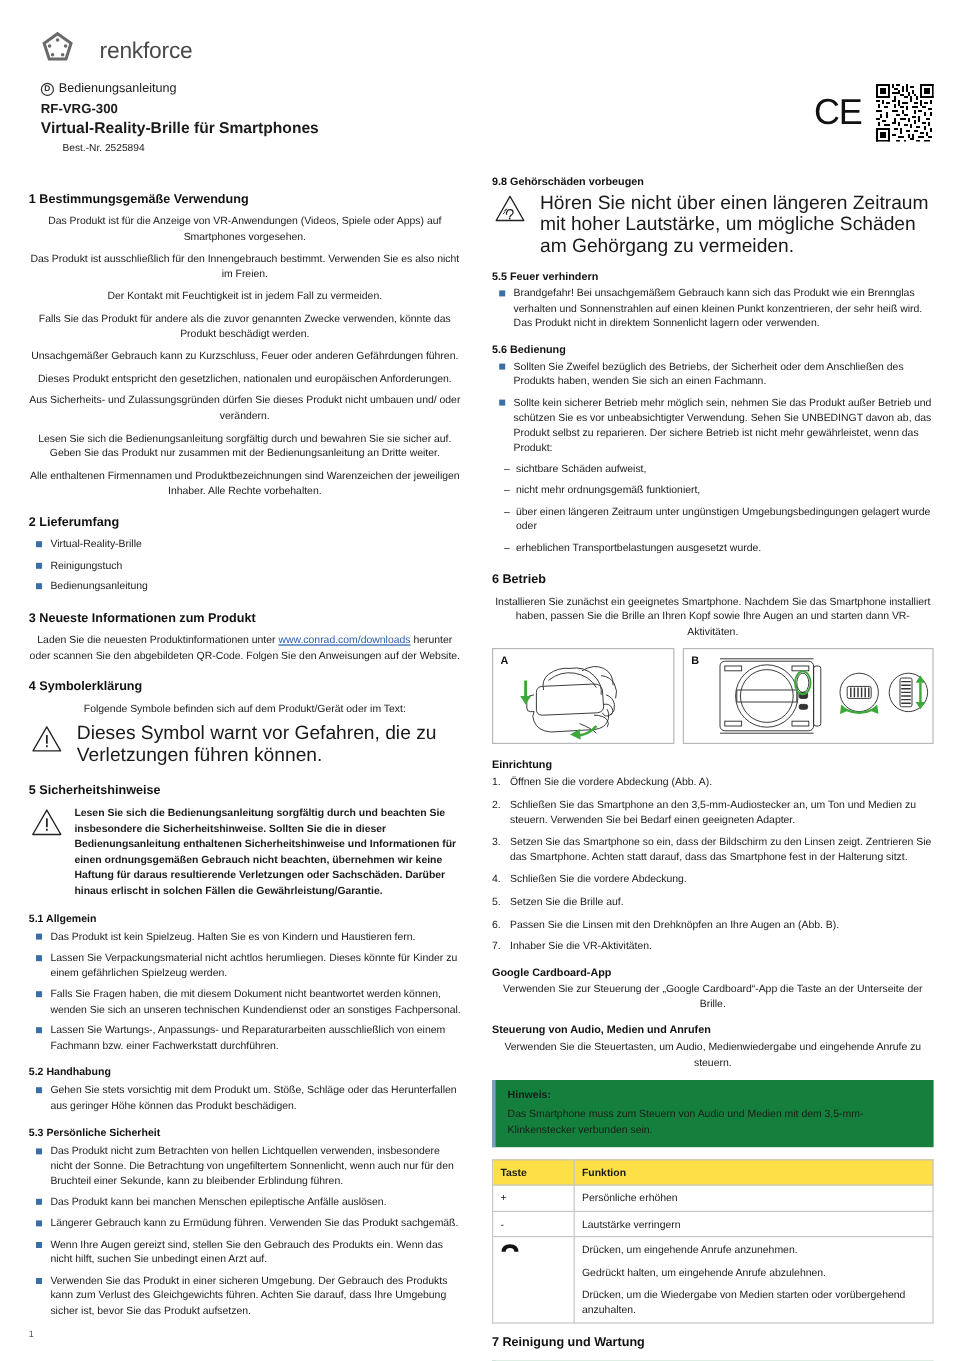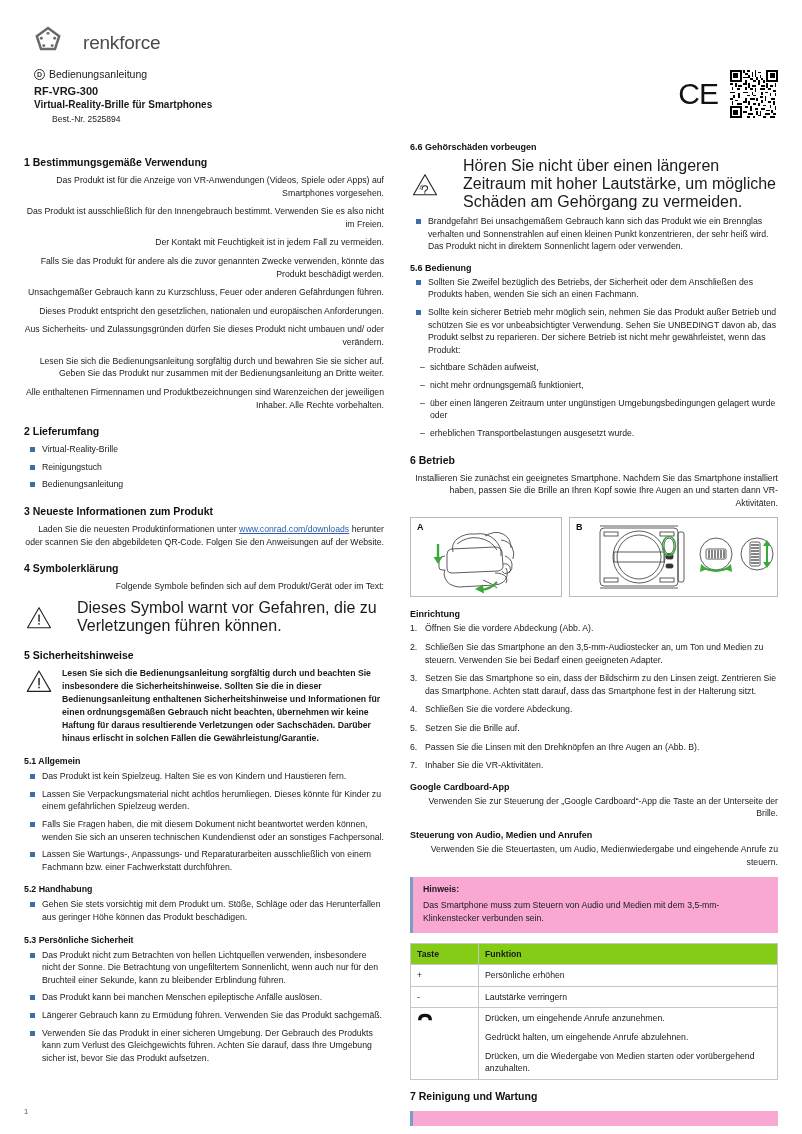--- a/index.html
+++ b/index.html
@@ -24,40 +24,40 @@
   .logo-mark { width:28px; height:28px; flex:none; }
   .logo-word { font-size:19px; font-weight:400; color:#4a4a4a; letter-spacing:-0.2px; }
 
   .docline { display:flex; align-items:center; gap:4px; margin:14px 0 0 10px; font-size:10.5px; }
   .lang-badge {
     display:inline-flex; align-items:center; justify-content:center;
     width:11px; height:11px; border:1px solid #333; border-radius:50%;
     font-size:7px; font-weight:700; line-height:1; color:#333;
   }
   .model { margin:5px 0 0 10px; font-size:11px; font-weight:700; }
-  .subtitle { margin:2px 0 0 10px; font-size:10px; font-weight:700; }
+  .subtitle { margin:2px 0 0 10px; font-size:13px; font-weight:700; }
   .bestnr { margin:4px 0 0 28px; font-size:8.5px; color:#222; }
 
   .markblock { position:absolute; right:24px; top:70px; display:flex; align-items:center; gap:12px; }
   .ce { font-size:30px; letter-spacing:-1px; color:#111; font-family:"Liberation Sans", sans-serif; }
   .qr { width:48px; height:48px; }
 
   
   h2.sec {
     font-size:10.5px; font-weight:700; margin:14px 0 6px 0; color:#111;
   }
   h3.sub {
     font-size:8.8px; font-weight:700; margin:11px 0 4px 0; color:#111;
   }
   h3.sub2 {
     font-size:9px; font-weight:700; margin:10px 0 3px 0; color:#111;
   }
   p.body {
     font-size:8.7px; line-height:1.45; margin:0 0 6px 0; color:#1a1a1a;
-    text-align:right;
+    text-align:center;
   }
   ul.bullets { list-style:none; margin:0 0 2px 0; padding:0; }
   ul.bullets li {
     position:relative; padding-left:18px; font-size:8.7px; line-height:1.45;
     margin-bottom:5px;
   }
   ul.bullets li::before {
     content:""; position:absolute; left:6px; top:4px;
     width:5px; height:5px; background:#3a6ea5;
   }
@@ -76,26 +76,26 @@
   }
   ul.dashes li::before { content:"\2013"; position:absolute; left:0; top:0; }
   ul.dashes.indented { margin-left:10px; }
   .link { color:#2a5db0; text-decoration:underline; }
 
   
   .warnbox { display:flex; gap:10px; align-items:flex-start; margin:6px 0 4px 2px; }
   .warnbox .tri { flex:none; width:26px; height:24px; margin-top:2px; }
   .warnbox .txt { font-size:8.7px; line-height:1.5; }
   .warnbox .txt.bold { font-weight:700; }
-  .warn-small { display:flex; gap:25px; align-items:center; margin:5px 0 4px 2px; }
+  .warn-small { display:flex; gap:12px; align-items:flex-start; margin:5px 0 4px 2px; }
   .warn-small .tri { flex:none; width:26px; height:23px; margin-top:1px; }
 
   
   .notebox {
-    background:#f9a8d4; border-left:3px solid #7a9fc4;
+    background:#15803d; border-left:3px solid #7a9fc4;
     padding:7px 10px 8px 10px; margin:9px 0 10px 0;
   }
   .notebox .nb-title { font-size:8.8px; font-weight:700; margin-bottom:5px; }
   .notebox p { font-size:8.7px; line-height:1.45; margin:0; }
 
   
   .figrow { display:flex; gap:7px; margin:8px 0 12px 0; }
   .figbox { border:1px solid #b9b9b9; background:#fff; position:relative; }
   .figbox .figlabel {
     position:absolute; left:6px; top:4px; font-size:9px; font-weight:700; color:#111;
@@ -106,21 +106,21 @@
   
   table.fn {
     border-collapse:collapse; width:100%; margin:6px 0 10px 0;
     table-layout:fixed;
   }
   table.fn th, table.fn td {
     border:1px solid #c6c6c6; font-size:8.7px; line-height:1.45;
     padding:4px 6px; vertical-align:top; text-align:left; overflow:visible;
     white-space:nowrap;
   }
-  table.fn thead th { background:#84cc16; font-weight:700; }
+  table.fn thead th { background:#fde047; font-weight:700; }
   table.fn col.c1 { width:68px; }
   table.fn td.multi { white-space:normal; }
   table.fn td.multi p { margin:0 0 6px 0; font-size:8.7px; line-height:1.45; }
   table.fn td.multi p:last-child { margin-bottom:0; }
 
   .pagenum {
     position:absolute; left:24px; bottom:18px; font-size:7.5px; color:#555;
   }
 </style>
 </head>
@@ -313,39 +313,41 @@
       <h3 class="sub">5.2 Handhabung</h3>
       <ul class="bullets">
         <li>Gehen Sie stets vorsichtig mit dem Produkt um. Stöße, Schläge oder das Herunterfallen aus geringer Höhe können das Produkt beschädigen.</li>
       </ul>
 
       <h3 class="sub">5.3 Persönliche Sicherheit</h3>
       <ul class="bullets">
         <li>Das Produkt nicht zum Betrachten von hellen Lichtquellen verwenden, insbesondere nicht der Sonne. Die Betrachtung von ungefiltertem Sonnenlicht, wenn auch nur für den Bruchteil einer Sekunde, kann zu bleibender Erblindung führen.</li>
         <li>Das Produkt kann bei manchen Menschen epileptische Anfälle auslösen.</li>
         <li>Längerer Gebrauch kann zu Ermüdung führen. Verwenden Sie das Produkt sachgemäß.</li>
+        <li>Wenn Ihre Augen gereizt sind, stellen Sie den Gebrauch des Produkts ein. Wenn das nicht hilft, suchen Sie unbedingt einen Arzt auf.</li>
         <li>Verwenden Sie das Produkt in einer sicheren Umgebung. Der Gebrauch des Produkts kann zum Verlust des Gleichgewichts führen. Achten Sie darauf, dass Ihre Umgebung sicher ist, bevor Sie das Produkt aufsetzen.</li>
       </ul>
 
     </div>
 
     <div class="col col-right">
 
-      <h3 class="sub2" style="margin-top:0;">6.6 Gehörschäden vorbeugen</h3>
+      <h3 class="sub2" style="margin-top:0;">9.8 Gehörschäden vorbeugen</h3>
       <div class="warn-small">
         <svg class="tri" viewBox="0 0 30 27">
           <path d="M15 2 L28.5 25.5 L1.5 25.5 Z" fill="none" stroke="#222" stroke-width="1.3" stroke-linejoin="round"></path>
           <path d="M11.5 20 q0 -5 3.5 -5 q3 0 3 2.5 q0 2 -2 3 q-1.3 .7 -1.3 2.2" fill="none" stroke="#222" stroke-width="1.2"></path>
           <circle cx="14.7" cy="23.6" r="0.85" fill="#222"></circle>
           <path d="M9.5 16.5 q1.2 -1.6 2.6 -2.3" fill="none" stroke="#222" stroke-width="1"></path>
           <path d="M8.3 19.2 q1 -1.4 2.2 -2.1" fill="none" stroke="#222" stroke-width="0.9"></path>
         </svg>
         <div class="txt">Hören Sie nicht über einen längeren Zeitraum mit hoher Lautstärke, um mögliche Schäden am Gehörgang zu vermeiden.</div>
       </div>
 
+      <h3 class="sub2">5.5 Feuer verhindern</h3>
       <ul class="bullets">
         <li>Brandgefahr! Bei unsachgemäßem Gebrauch kann sich das Produkt wie ein Brennglas verhalten und Sonnenstrahlen auf einen kleinen Punkt konzentrieren, der sehr heiß wird. Das Produkt nicht in direktem Sonnenlicht lagern oder verwenden.</li>
       </ul>
 
       <h3 class="sub2">5.6 Bedienung</h3>
       <ul class="bullets">
         <li>Sollten Sie Zweifel bezüglich des Betriebs, der Sicherheit oder dem Anschließen des Produkts haben, wenden Sie sich an einen Fachmann.</li>
         <li>Sollte kein sicherer Betrieb mehr möglich sein, nehmen Sie das Produkt außer Betrieb und schützen Sie es vor unbeabsichtigter Verwendung. Sehen Sie UNBEDINGT davon ab, das Produkt selbst zu reparieren. Der sichere Betrieb ist nicht mehr gewährleistet, wenn das Produkt:</li>
       </ul>
       <ul class="dashes indented">

